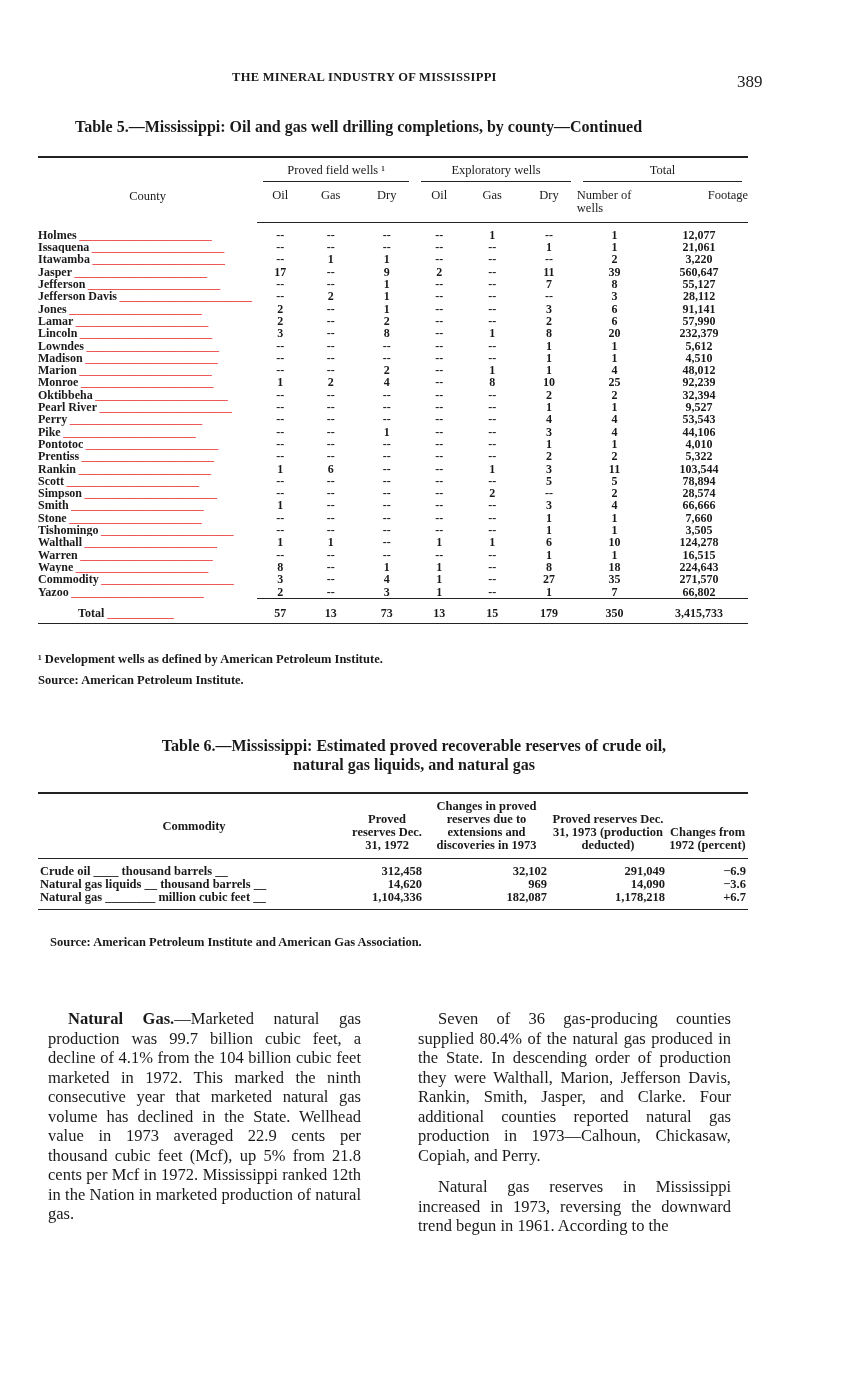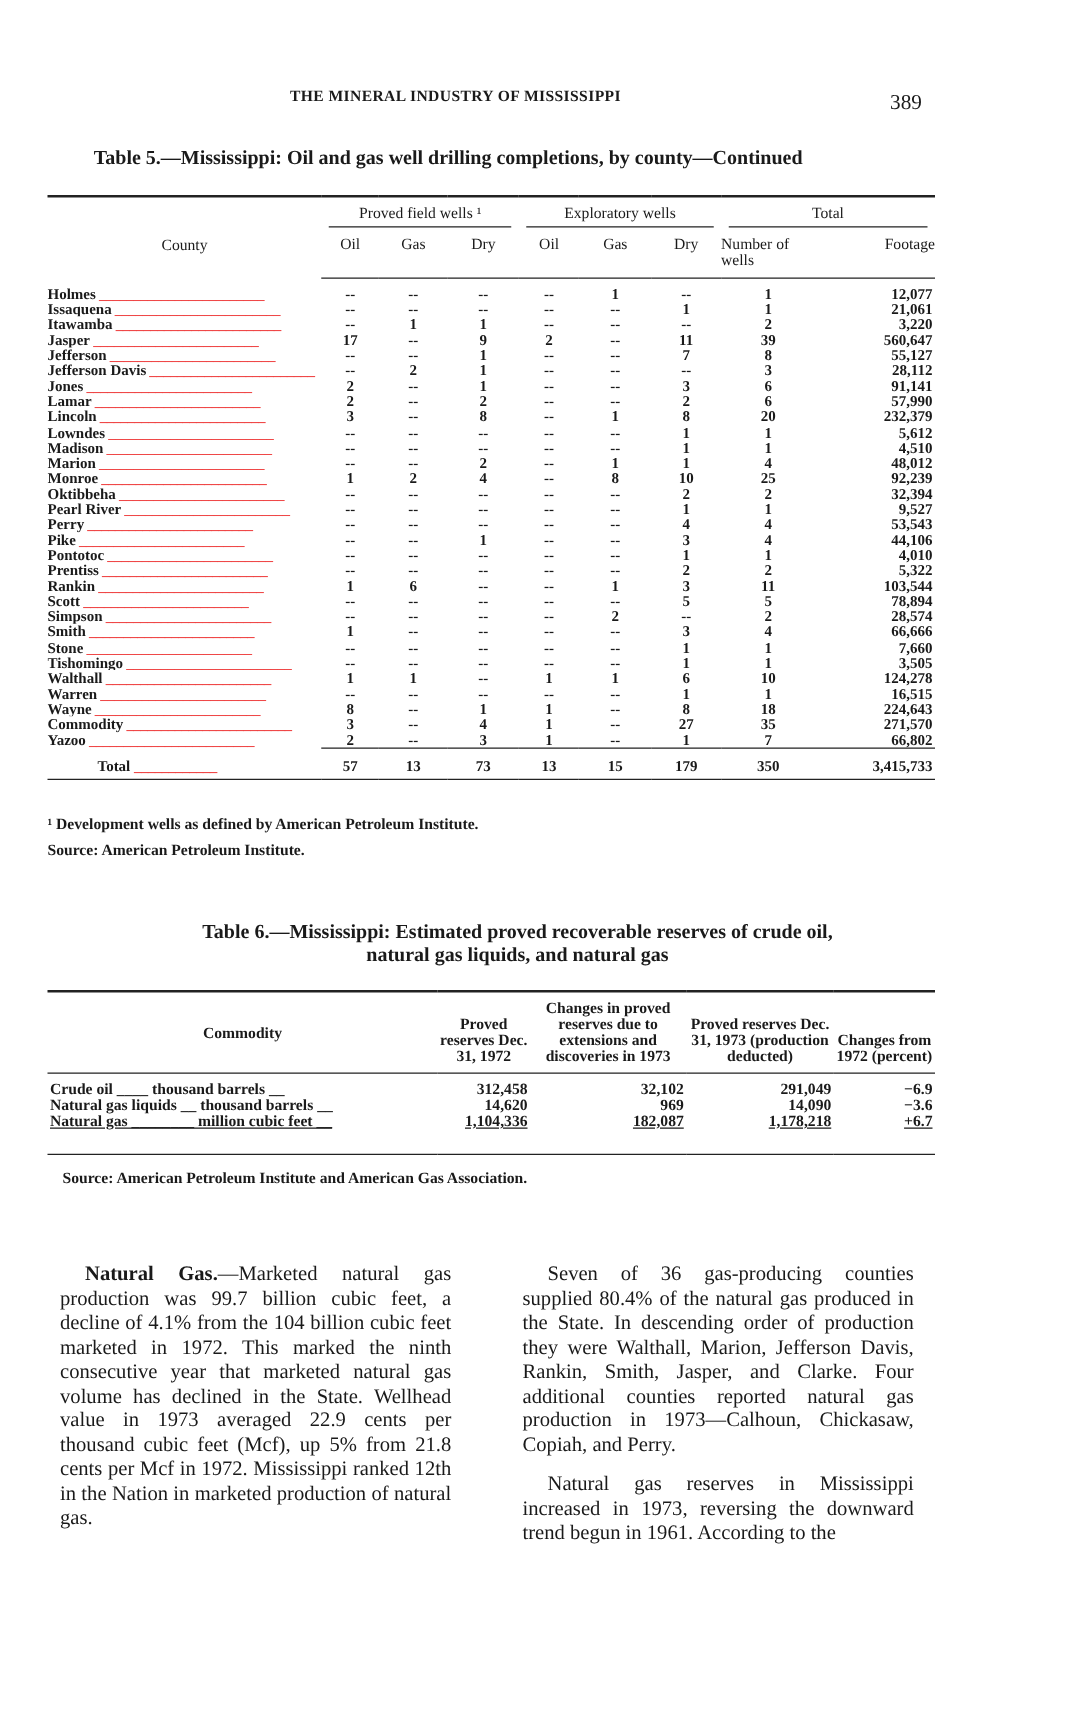--- a/index.html
+++ b/index.html
@@ -6,63 +6,63 @@
   body {
     width: 866px; height: 1379px; position: relative; overflow: hidden;
     font-family: "Liberation Serif", "DejaVu Serif", serif; color: #1a1a1a;
   }
   .running-head {
     position: absolute; top: 70px; left: 232px;
     font-size: 12.5px; letter-spacing: 0.3px; font-weight: bold;
     font-family: "Liberation Serif", serif;
   }
   .page-num {
-    position: absolute; top: 72px; left: 712px; font-size: 17px;
+    position: absolute; top: 72px; left: 737px; font-size: 17px;
     font-family: "Liberation Serif", serif;
   }
   .t5-title {
     position: absolute; top: 118px; left: 75px; font-size: 16px; font-weight: bold;
     font-family: "Liberation Serif", serif;
   }
   table { border-collapse: collapse; }
   .t5 {
     position: absolute; top: 156px; left: 38px; width: 710px;
     font-size: 12px; font-weight: bold; font-family: "Liberation Serif", serif;
     line-height: 12.3px;
   }
   .t5 thead tr.top th { border-top: 2px solid #222; }
   .t5 th { font-weight: normal; padding: 3px 0 2px 0; font-size: 12.5px; vertical-align: top; }
   .t5 .grp { padding-top: 6px; padding-bottom: 4px; }
   .t5 .grp span { display: block; border-bottom: 1.5px solid #222; margin: 0 6px; padding-bottom: 5px; }
   .t5 thead tr.sub th { border-bottom: 1.5px solid #222; padding-bottom: 8px; }
   .t5 td { padding: 0; text-align: center; height: 12.3px; }
   .t5 td.county { text-align: left; white-space: nowrap; overflow: hidden; width: 180px; }
   .t5 td.county .dots { color: #ef4444; letter-spacing: -0.5px; }
-  .t5 td.foot { text-align: right; padding-right: 2px; }
+  .t5 td.foot { padding-right: 2px; }
   .t5 tbody tr.first td { padding-top: 6px; }
   .t5 tfoot td { padding-top: 8px; padding-bottom: 4px; border-bottom: 1.5px solid #222; }
   .t5 tfoot tr td.rule { border-top: 1.5px solid #222; margin-top: 22px; }
   .t5-note {
     position: absolute; left: 38px; font-size: 12.5px; font-weight: bold;
     font-family: "Liberation Serif", serif;
   }
   .t6-title {
     position: absolute; top: 736px; left: 114px; width: 600px; text-align: center;
     font-size: 16px; font-weight: bold; line-height: 19px;
     font-family: "Liberation Serif", serif;
   }
   .t6 {
     position: absolute; top: 792px; left: 38px; width: 710px;
     font-size: 12.5px; font-weight: bold; font-family: "Liberation Serif", serif;
   }
   .t6 thead th { border-top: 2px solid #222; border-bottom: 1.5px solid #222; font-weight: bold; padding: 6px 2px 6px 2px; line-height: 13px; vertical-align: middle; text-align: center; }
   .t6 td { padding: 0 2px; line-height: 13px; text-align: right; }
   .t6 td.commodity { text-align: left; white-space: nowrap; }
   .t6 tbody tr.first td { padding-top: 6px; }
-  .t6 tbody tr.last td { border-bottom: 1.5px solid #222; padding-bottom: 19px; text-decoration: underline; }
+  .t6 tbody tr.last td { border-bottom: 1.5px solid #222; padding-bottom: 5px; }
   .t6-source {
     position: absolute; top: 935px; left: 50px; font-size: 12.5px; font-weight: bold;
     font-family: "Liberation Serif", serif;
   }
   .col {
     position: absolute; top: 997px; width: 337px;
     font-size: 16.5px; line-height: 19.5px; text-align: justify;
     font-family: "Liberation Serif", serif;
   }
   .col p { margin: 12px; text-indent: 20px; }

